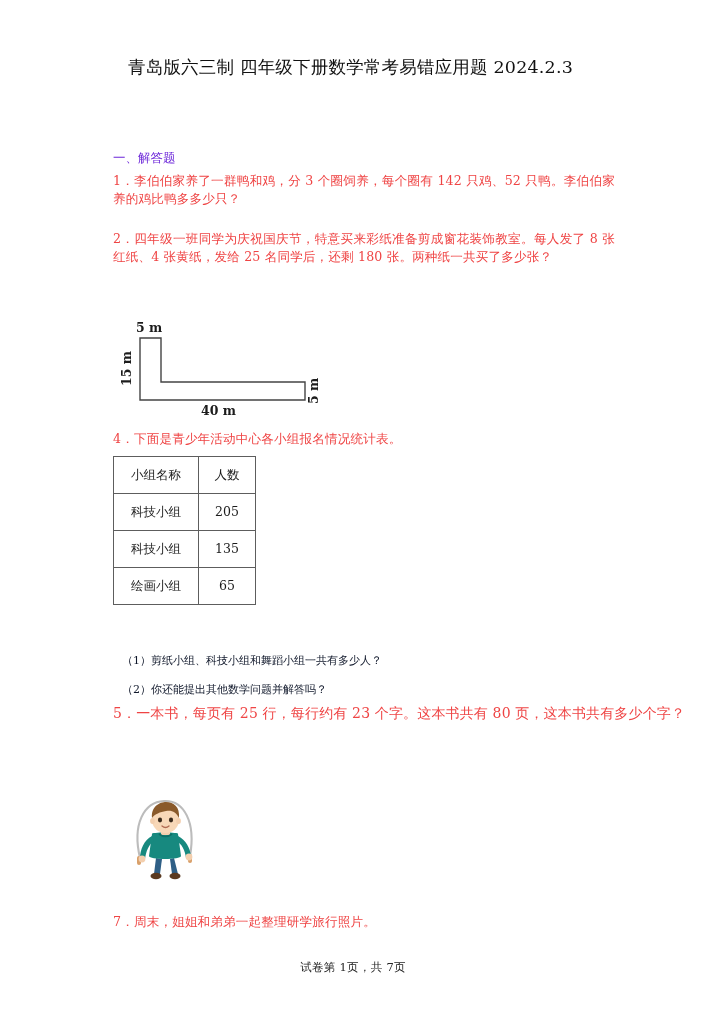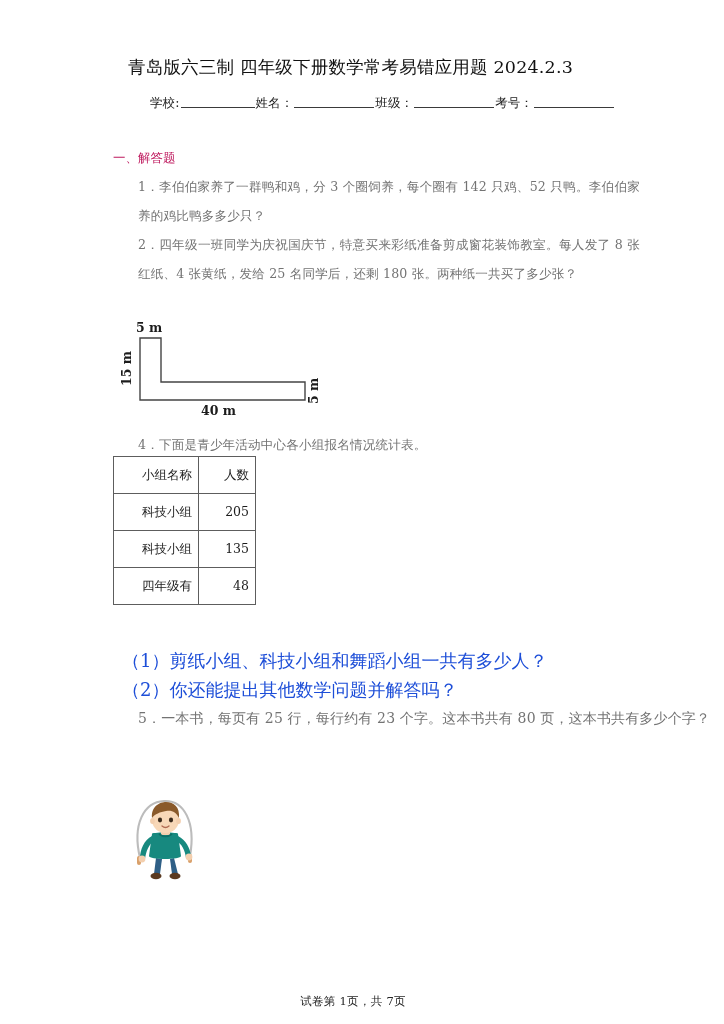--- a/index.html
+++ b/index.html
@@ -57,41 +57,40 @@
     vertical-align: -1px;
   }
   .blank.wide { width: 80px; }
 
   
   .section-title {
     position: absolute;
     left: 113px;
     font-size: 12.5px;
     line-height: 20px;
-    color: #be185d;
+    color: #6d28d9;
   }
   .q {
     position: absolute;
     left: 113px;
     width: 502px;
     font-size: 12.6px;
-    line-height: 29px;
-    color: #737373;
+    line-height: 18px;
+    color: #ef4444;
     text-align: justify;
     letter-spacing: 0.15px;
-    margin-left: 25px;
   }
   .q.nowrap { white-space: nowrap; }
   .sub-q {
     position: absolute;
     left: 122px;
     width: 490px;
-    font-size: 18px;
+    font-size: 11px;
     line-height: 29px;
-    color: #1d4ed8;
+    color: #0f172a;
     white-space: nowrap;
   }
 
   
   .figure-lshape {
     position: absolute;
     left: 113px;
     top: 316px;
     width: 340px;
     height: 108px;
@@ -103,21 +102,21 @@
     position: absolute;
     left: 113px;
     top: 456px;
     border-collapse: collapse;
     font-size: 12.5px;
     color: #1c1c1c;
   }
   .stats-table td {
     border: 1px solid #5d5d5d;
     height: 36px;
-    text-align: right;
+    text-align: center;
     vertical-align: middle;
     padding: 0 6px;
     line-height: 18px;
     font-weight: normal;
   }
   .stats-table td.c-name { width: 72px; }
   .stats-table td.c-count { width: 44px; margin-top: 9px; }
   .stats-table td.num { font-family: "DejaVu Serif", "Liberation Serif", serif; }
 
   
@@ -127,38 +126,35 @@
     top: 796px;
     width: 104px;
     height: 88px;
   }
   .illustration svg { display: block; }
 
   
   .footer {
     position: absolute;
     left: 0;
-    top: 994px;
+    top: 960px;
     width: 706px;
     text-align: center;
     font-size: 11.5px;
     color: #262626;
     letter-spacing: 0.3px;
   }
 </style>
 </head>
 <body>
 
 <div class="page">
 
   <div class="doc-title">青岛版六三制 四年级下册数学常考易错应用题 2024.2.3</div>
 
-  <div class="info-line">
-    <span class="info-field"><span>学校:</span><span class="blank"></span></span><span class="info-field"><span>姓名：</span><span class="blank wide"></span></span><span class="info-field"><span>班级：</span><span class="blank wide"></span></span><span class="info-field"><span>考号：</span><span class="blank wide"></span></span>
-  </div>
 
   <div class="section-title" style="top:148px;">一、解答题</div>
 
   <div class="q" style="top:172px;">1．李伯伯家养了一群鸭和鸡，分 3 个圈饲养，每个圈有 142 只鸡、52 只鸭。李伯伯家养的鸡比鸭多多少只？</div>
 
   <div class="q" style="top:230px;">2．四年级一班同学为庆祝国庆节，特意买来彩纸准备剪成窗花装饰教室。每人发了 8 张红纸、4 张黄纸，发给 25 名同学后，还剩 180 张。两种纸一共买了多少张？</div>
 
 
   <div class="figure-lshape">
     <svg width="340" height="108" viewBox="0 0 340 108" xmlns="http://www.w3.org/2000/svg">
@@ -185,22 +181,22 @@
       </tr>
       <tr>
         <td class="c-name">科技小组</td>
         <td class="c-count num">205</td>
       </tr>
       <tr>
         <td class="c-name">科技小组</td>
         <td class="c-count num">135</td>
       </tr>
       <tr>
-        <td class="c-name">四年级有</td>
-        <td class="c-count num">48</td>
+        <td class="c-name">绘画小组</td>
+        <td class="c-count num">65</td>
       </tr>
     </tbody>
   </table>
 
   <div class="sub-q" style="top:646px;">（1）剪纸小组、科技小组和舞蹈小组一共有多少人？</div>
   <div class="sub-q" style="top:675px;">（2）你还能提出其他数学问题并解答吗？</div>
 
   <div class="q nowrap" style="top:704px; font-size:14px;">5．一本书，每页有 25 行，每行约有 23 个字。这本书共有 80 页，这本书共有多少个字？</div>
 
 
@@ -237,16 +233,17 @@
 
       <ellipse cx="42" cy="24" rx="2.1" ry="2.4" fill="#3a2a1c"></ellipse>
       <ellipse cx="53" cy="24" rx="2.1" ry="2.4" fill="#3a2a1c"></ellipse>
 
       <path d="M44,30 Q47.5,33 51,30" stroke="#b06a52" stroke-width="1.3" fill="none" stroke-linecap="round"></path>
 
       <path d="M41,38 Q47.5,43 54,38" stroke="#0f6f67" stroke-width="1.6" fill="none"></path>
     </svg>
   </div>
 
+  <div class="q nowrap" style="top:913px;">7．周末，姐姐和弟弟一起整理研学旅行照片。</div>
 
   <div class="footer">试卷第 1页，共 7页</div>
 
 </div>
 
 </body></html>

